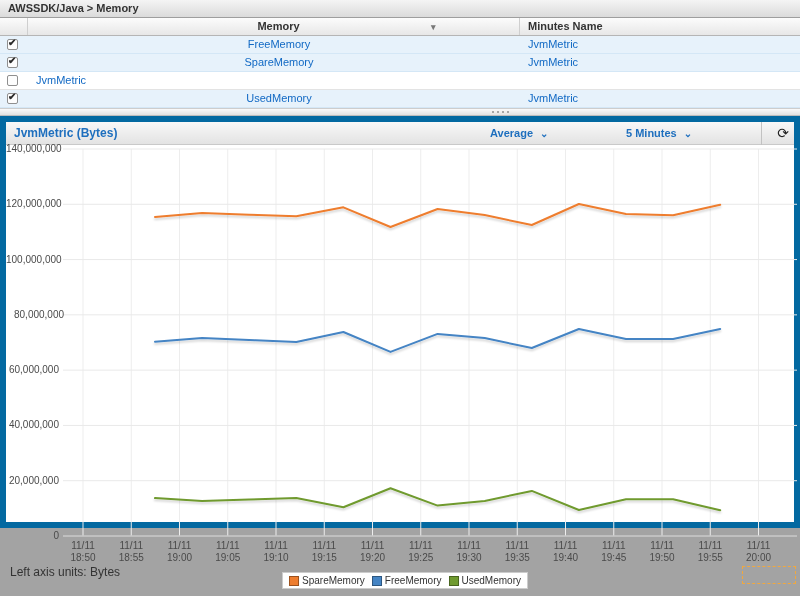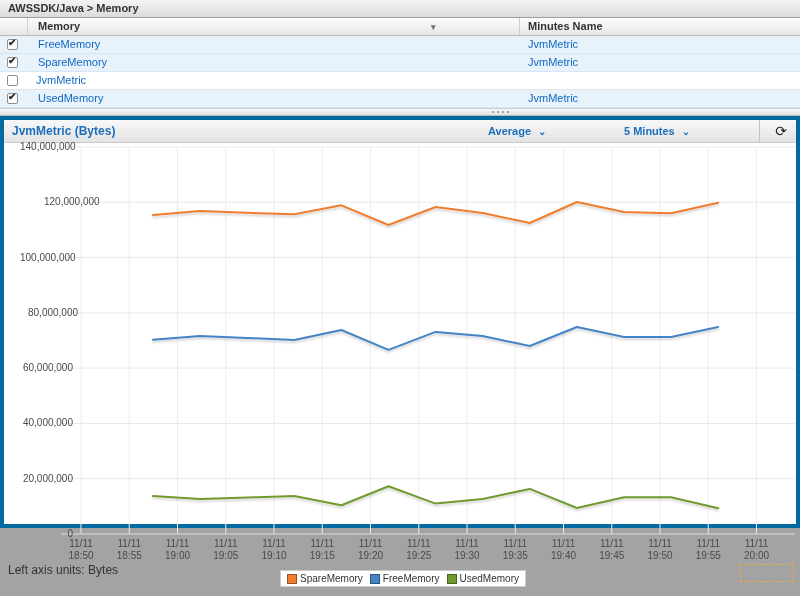--- a/index.html
+++ b/index.html
@@ -9,56 +9,56 @@
 
   
   .title-bar { height:18px; line-height:17px; padding-left:8px; font-weight:bold;
                background:linear-gradient(#F4F4F4,#DBDBDB); border-bottom:1px solid #9E9E9E; }
 
   
   .thead { display:flex; height:18px; line-height:17px; font-weight:bold;
            background:linear-gradient(#FCFCFC,#E7E7E7); border-bottom:1px solid #B5B5B5; }
   .col-check  { flex:0 0 28px; position:relative; }
   .thead .col-check { border-right:1px solid #CFCFCF; }
-  .col-memory { flex:0 0 492px; position:relative; padding-left:10px; }
+  .col-memory { flex:0 0 492px; position:relative; padding-left:10px;text-align:center; }
   .thead .col-memory { border-right:1px solid #CFCFCF; }
   .col-metric { flex:1; padding-left:8px; }
   .sort { position:absolute; left:403px; top:1px; font-size:9px; color:#777; }
 
   .trow { display:flex; height:18px; line-height:17px; border-bottom:1px solid #E3E3E3; background:#fff; }
   .trow.selected { background:#E7F2FB; border-bottom:1px solid #D4E7F6; }
   .trow a { color:#1169C4; text-decoration:none; cursor:pointer; }
   .cb { display:inline-block; width:11px; height:11px; margin:3px 0 0 7px; border:1px solid #8F8F8F;
         border-radius:2px; background:#FDFDFD; position:relative; font-size:10px; line-height:10px;
         color:#2B2B2B; text-align:center; cursor:pointer; }
   .cb .mark { position:absolute; left:0; top:-2px; font-weight:bold; }
 
   
   .splitter { height:8px; background:linear-gradient(#FAFAFA,#E2E2E2);
               border-top:1px solid #CDCDCD; border-bottom:1px solid #BDBDBD; position:relative; cursor:row-resize; }
   .splitter .dots { position:absolute; left:492px; top:2px; display:flex; gap:3px; }
   .splitter .dots i { width:2px; height:2px; background:#8E8E8E; border-radius:50%; }
 
   
   .chart-panel { position:absolute; left:0; top:116px; width:800px; height:412px;
-                 border:4px solid #0369a1; background:#fff; }
+                 border:6px solid #0369a1; background:#fff; }
   .chart-header { position:relative; height:23px; line-height:23px;
                   background:linear-gradient(#F8F8F8,#E3E3E3); border-bottom:1px solid #C9C9C9; }
   .chart-title { padding-left:8px; font-weight:bold; font-size:12px; color:#1E6FBE; }
   .dd { position:absolute; top:0; font-weight:bold; font-size:11px; color:#1E6FBE; cursor:pointer; }
   .dd .chev { margin-left:7px; font-size:10px; }
   .dd-stat { left:484px; }
   .dd-period { left:620px; }
   .hdr-sep { position:absolute; left:755px; top:0; height:23px; border-left:1px solid #C2C2C2; }
   .refresh { position:absolute; left:763px; top:0; width:28px; text-align:center;
              font-size:14px; color:#222; cursor:pointer; }
 
   .chart-body { position:relative; width:798px; height:420px; }
   .chart-body svg { position:absolute; left:0; top:0; }
-  .ylab { position:absolute; left:16px; width:53px; text-align:right; font-size:10px; color:#4A4A4A; }
+  .ylab { position:absolute; left:0; width:53px; text-align:right; font-size:10px; color:#4A4A4A; }
   .xlab { position:absolute; width:44px; text-align:center; font-size:10px; color:#4A4A4A; line-height:12px; }
 
   .chart-footer { position:relative; width:798px; height:33px; }
   .axis-note { position:absolute; left:4px; top:0; font-size:12px; color:#333; }
   .legend { position:absolute; left:50%; transform:translateX(-50%); top:7px; display:flex; gap:7px;
             align-items:center; border:1px solid #CCC; background:#fff; padding:2px 6px; font-size:10px; }
   .legend .item { display:flex; align-items:center; gap:3px; }
   .legend .sw { width:10px; height:10px; border:1px solid rgba(0,0,0,0.35); display:inline-block; }
   .dashed-box { position:absolute; right:8px; top:1px; width:54px; height:18px;
                 border:1px dashed #F0A840; }
@@ -163,21 +163,21 @@
           <polyline points="149.0,72.0 196.1,67.9 243.2,69.8 290.3,71.2 337.4,62.3 384.5,82.0 431.6,64.0 478.7,70.1 525.8,80.0 572.9,59.0 620.0,69.0 667.1,70.3 714.2,59.8" fill="none" stroke="#EE7D2E" stroke-width="2" stroke-linejoin="round" stroke-linecap="round" filter="url(#lineshadow)"></polyline>
           <polyline points="149.0,196.7 196.1,193.1 243.2,195.0 290.3,196.9 337.4,187.0 384.5,206.9 431.6,188.9 478.7,193.1 525.8,203.0 572.9,184.0 620.0,193.9 667.1,193.9 714.2,184.0" fill="none" stroke="#4484C4" stroke-width="2" stroke-linejoin="round" stroke-linecap="round" filter="url(#lineshadow)"></polyline>
           <polyline points="149.0,353.1 196.1,355.9 243.2,354.5 290.3,353.1 337.4,362.3 384.5,343.2 431.6,360.6 478.7,355.9 525.8,345.9 572.9,365.0 620.0,354.2 667.1,354.2 714.2,365.3" fill="none" stroke="#6F9A2F" stroke-width="2" stroke-linejoin="round" stroke-linecap="round" filter="url(#lineshadow)"></polyline>
         </svg>
     <div class="ylab" style="top: 385px;">0</div>
         <div class="ylab" style="top: 329.714px;">20,000,000</div>
         <div class="ylab" style="top: 274.429px;">40,000,000</div>
         <div class="ylab" style="top: 219.143px;">60,000,000</div>
         <div class="ylab" style="top: 163.857px; padding-left: 8px;">80,000,000</div>
         <div class="ylab" style="top: 108.571px;">100,000,000</div>
-        <div class="ylab" style="top: 53.2857px; padding-left: 24px;">120,000,000</div>
+        <div class="ylab" style="top: 53.2857px;">120,000,000</div>
         <div class="ylab" style="top: -2px;">140,000,000</div>
         <div class="xlab" style="left: 55px; top: 395px;">11/11<br>18:50</div>
         <div class="xlab" style="left: 103.25px; top: 395px;">11/11<br>18:55</div>
         <div class="xlab" style="left: 151.5px; top: 395px;">11/11<br>19:00</div>
         <div class="xlab" style="left: 199.75px; top: 395px;">11/11<br>19:05</div>
         <div class="xlab" style="left: 248px; top: 395px;">11/11<br>19:10</div>
         <div class="xlab" style="left: 296.25px; top: 395px;">11/11<br>19:15</div>
         <div class="xlab" style="left: 344.5px; top: 395px;">11/11<br>19:20</div>
         <div class="xlab" style="left: 392.75px; top: 395px;">11/11<br>19:25</div>
         <div class="xlab" style="left: 441px; top: 395px;">11/11<br>19:30</div>

